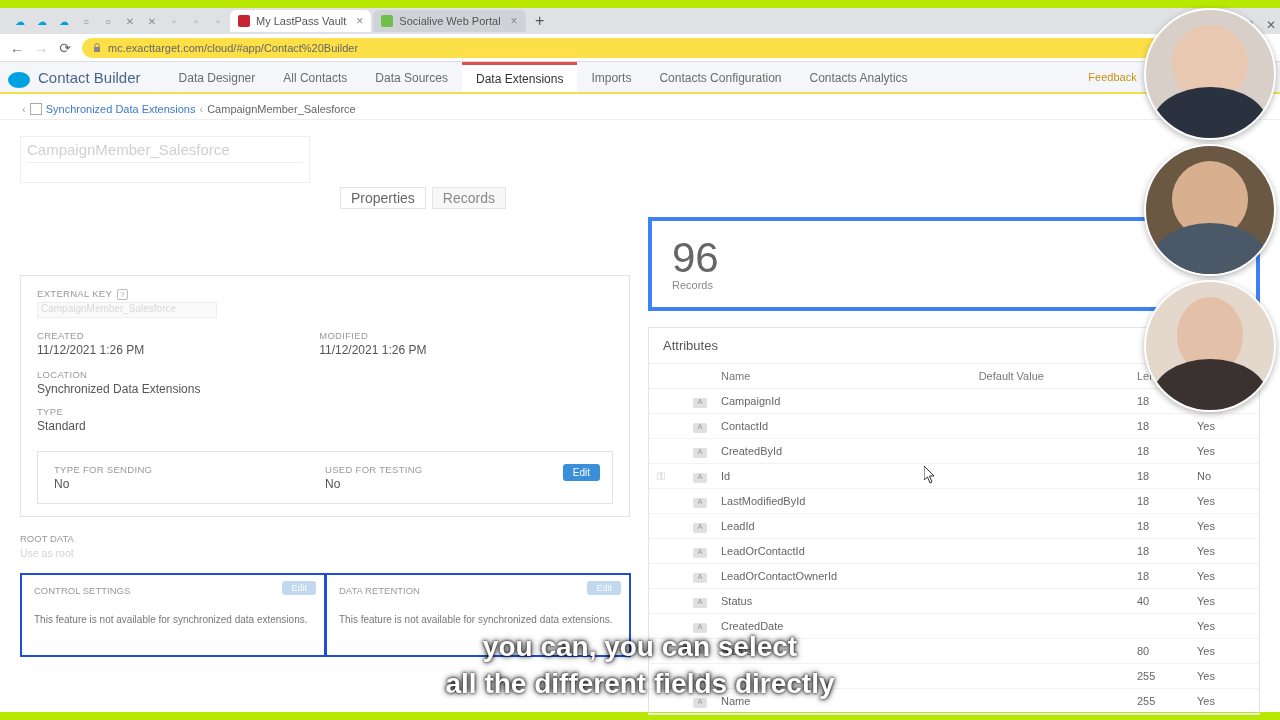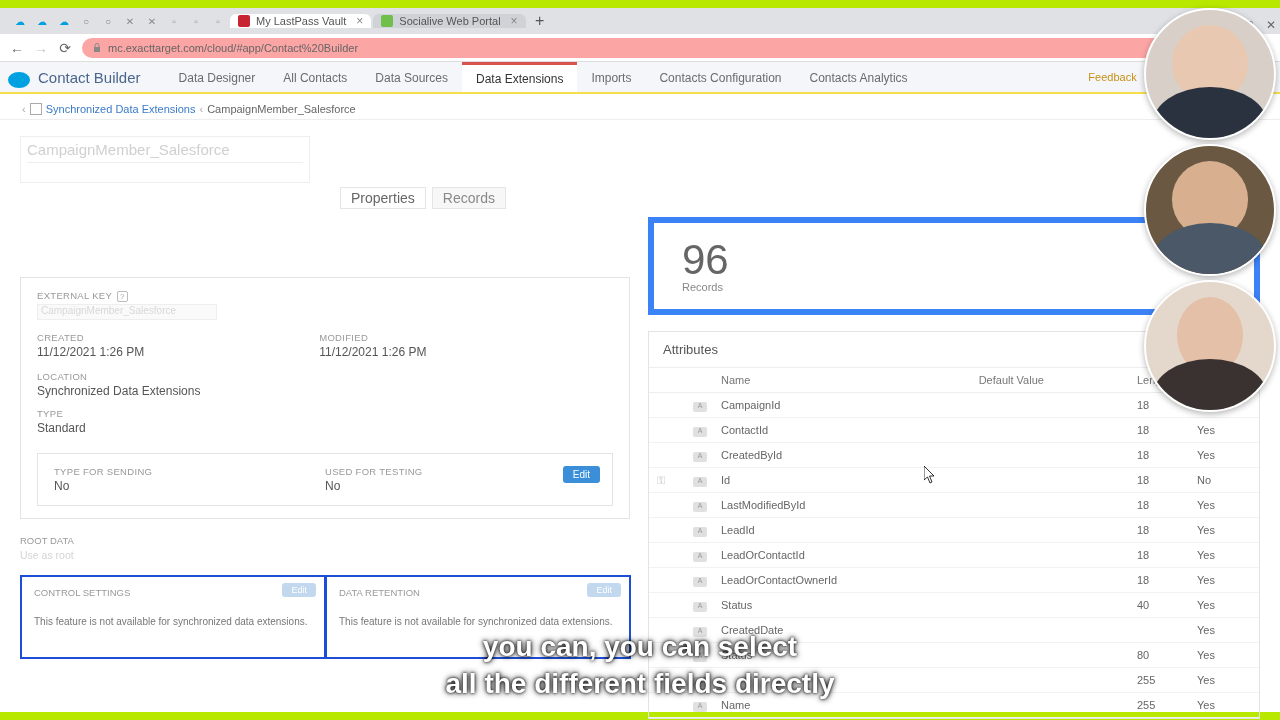--- a/index.html
+++ b/index.html
@@ -2,31 +2,31 @@
 <html><head>
 <meta charset="utf-8">
 <style>
 * { box-sizing: border-box; margin: 0; padding: 0; font-family: Arial, Helvetica, sans-serif; }
 body { width: 1280px; height: 720px; overflow: hidden; background: #b8e800; position: relative; }
 
 .inner { position: absolute; top: 8px; left: 0; right: 0; bottom: 8px; background: #fff; }
 
 
 .tabstrip { height: 26px; background: #dfe1e5; display: flex; align-items: center; padding-left: 8px; }
-.tab { height: 14px; background: #fff; border-radius: 6px 6px 0 0; display: flex; align-items: center; padding: 0 8px; font-size: 11px; color: #555; margin-right: 2px; }
+.tab { height: 22px; background: #fff; border-radius: 6px 6px 0 0; display: flex; align-items: center; padding: 0 8px; font-size: 11px; color: #555; margin-right: 2px; }
 .tab.inactive { background: #cfd2d6; }
 .tab .favicon { width: 12px; height: 12px; border-radius: 2px; margin-right: 6px; }
 .tab .x { margin-left: 10px; color: #888; font-size: 12px; }
 .tab-plus { width: 16px; height: 16px; color: #555; font-size: 16px; text-align: center; line-height: 16px; margin-left: 4px; }
 .win-controls { position: absolute; right: 4px; top: 10px; display: flex; gap: 12px; font-size: 12px; color: #666; }
 
 
 .addrbar { height: 28px; background: #fff; border-bottom: 1px solid #ddd; display: flex; align-items: center; padding: 0 10px; gap: 10px; }
 .addrbar .navicon { width: 14px; height: 14px; color: #666; font-size: 14px; line-height: 14px; text-align: center; }
-.addrbar .urlbox { flex: 1; height: 20px; background: #fca5a5; border-radius: 10px; display: flex; align-items: center; padding: 0 10px; font-size: 11px; color: #666; }
+.addrbar .urlbox { flex: 1; height: 20px; background: #fde047; border-radius: 10px; display: flex; align-items: center; padding: 0 10px; font-size: 11px; color: #666; }
 .addrbar .lock { width: 10px; height: 10px; margin-right: 6px; }
 
 
 .apphdr { height: 32px; background: #f4f6f9; border-bottom: 2px solid #f4e04d; display: flex; align-items: flex-end; }
 .apphdr .logo { width: 26px; height: 26px; margin: 0 6px; }
 .apphdr .appname { font-size: 15px; color: #4a668c; margin-right: 24px; align-self: center; }
 .apphdr .navtab { padding: 0 14px; height: 30px; font-size: 12px; color: #6b6b6b; display: flex; align-items: center; border-top: 2px solid transparent; }
 .apphdr .navtab.active { background: #fff; border-top: 3px solid #d9534f; color: #333; }
 .apphdr .spacer { flex: 1; }
 .apphdr .right { display: flex; align-items: center; gap: 10px; padding-right: 10px; align-self: center; }
@@ -72,21 +72,21 @@
 .root .lbl { font-size: 9.5px; color: #999; }
 .root .fake { font-size: 10.5px; color: #d4d4d4; margin-top: 3px; }
 
 .settings-row { display: flex; margin-top: 14px; gap: 0; }
 .settings-row .sbox { flex: 1; border: 2px solid #1d4ed8; padding: 10px 12px 30px 12px; position: relative; margin-right: -1px; }
 .settings-row .sbox .head { font-size: 9.5px; color: #999; }
 .settings-row .sbox .btn-d { position: absolute; right: 8px; top: 6px; background: #a8c8e8; color: #fff; font-size: 9px; padding: 2px 9px; border-radius: 3px; opacity: 0.7; }
 .settings-row .sbox .msg { font-size: 10px; color: #777; margin-top: 18px; }
 
 
-.recbox { border: 6px solid #3b82f6; padding: 16px 28px; }
+.recbox { border: 4px solid #3b82f6; padding: 16px 20px; }
 .recnum { font-size: 42px; color: #666; font-weight: 300; line-height: 1; }
 .reclbl { font-size: 11px; color: #888; }
 
 .attrbox { border: 1px solid #e3e3e3; margin-top: 16px; }
 .attrbox .ah { padding: 10px 14px; font-size: 13px; color: #555; border-bottom: 1px solid #eee; }
 .attrtable { width: 100%; font-size: 11px; color: #666; border-collapse: collapse; }
 .attrtable th { text-align: left; padding: 6px 8px; font-weight: normal; color: #777; border-bottom: 1px solid #eee; }
 .attrtable td { padding: 5px 8px; border-bottom: 1px solid #f2f2f2; }
 .attrtable .ico-cell { width: 38px; text-align: right; padding-right: 6px; }
 .attrtable .ico-cell span { display: inline-block; width: 14px; height: 10px; background: #e0e0e0; border-radius: 2px; margin-left: 2px; font-size: 7px; color: #999; text-align: center; }

